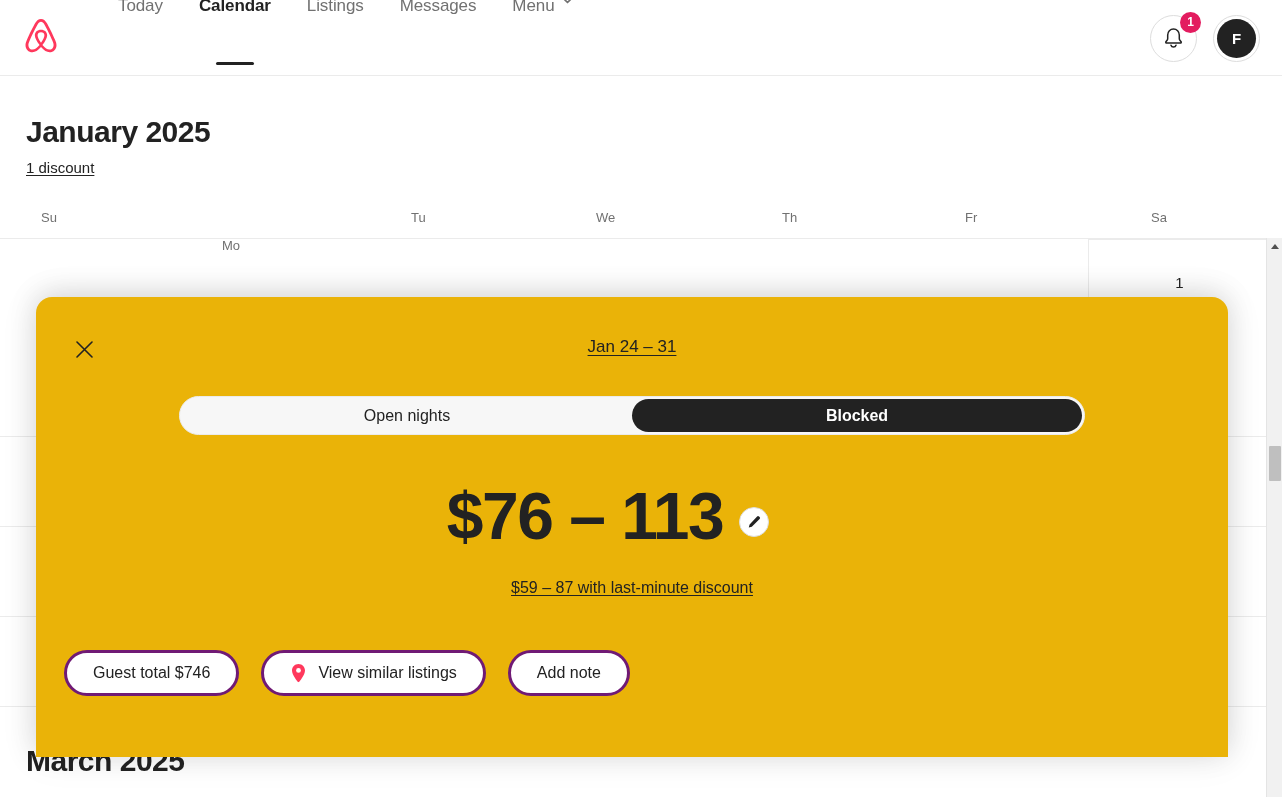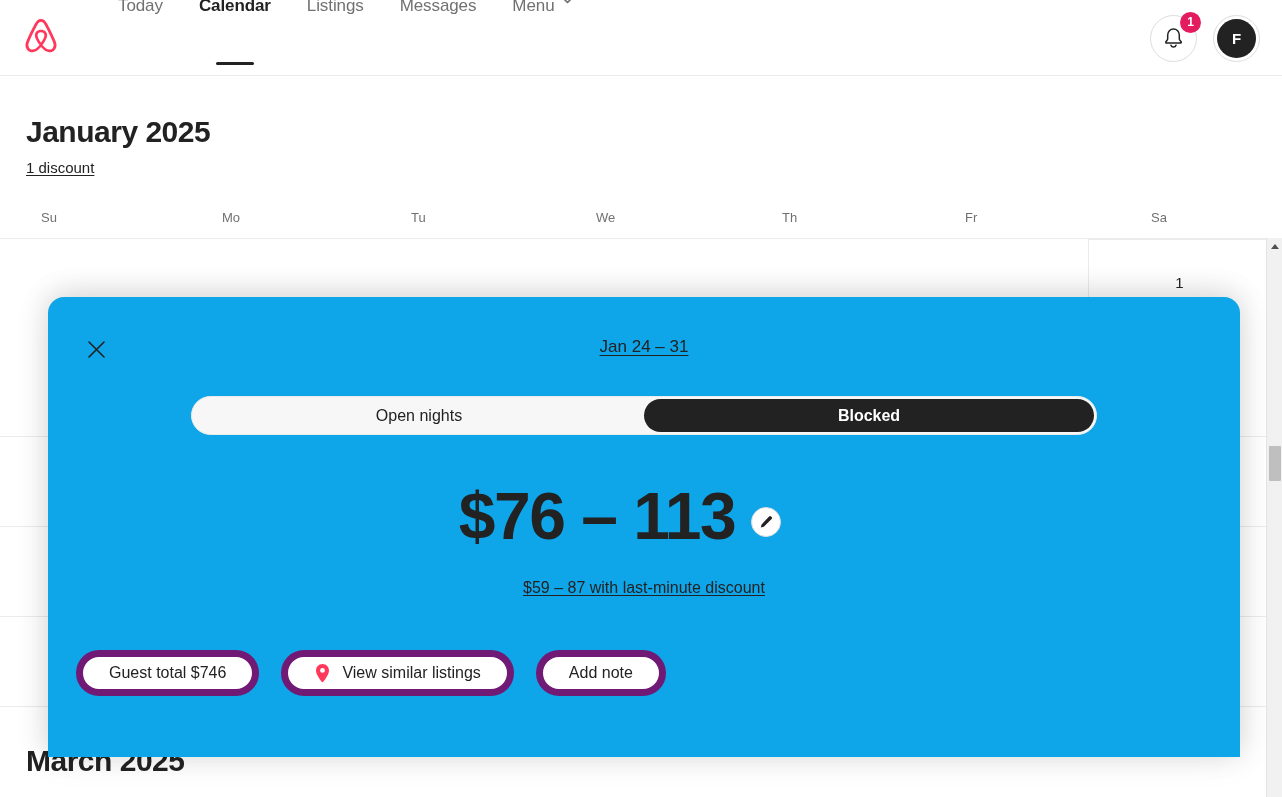--- a/index.html
+++ b/index.html
@@ -266,25 +266,25 @@
     width: 12px;
     height: 35px;
     background: #bfbfbf;
     border-radius: 1px;
     cursor: pointer;
   }
 
   
   .modal {
     position: absolute;
-    left: 48px;
+    left: 36px;
     top: 297px;
     width: 1192px;
     height: 460px;
-    background: #0ea5e9;
+    background: #eab308;
     border-radius: 16px 16px 0 0;
     box-shadow: 0 -4px 28px rgba(0,0,0,0.13), 0 0 40px rgba(0,0,0,0.07);
     z-index: 10;
     overflow: hidden;
   }
 
   .modal-close {
     position: absolute;
     left: 32px;
     top: 36px;
@@ -400,21 +400,21 @@
     position: absolute;
     left: 28px;
     top: 353px;
     display: flex;
     align-items: center;
     gap: 22px;
   }
   .pill {
     height: 46px;
     border-radius: 23px;
-    border: 7px solid #701a75;
+    border: 3px solid #701a75;
     background: #ffffff;
     display: flex;
     align-items: center;
     gap: 11px;
     padding: 0 26px;
     font-size: 16px;
     color: #222222;
     font-family: inherit;
     cursor: pointer;
     white-space: nowrap;
@@ -472,21 +472,21 @@
   </div>
 </div>
 
 <div class="page">
 
   <div class="month-title">January 2025</div>
   <div class="discount-link">1 discount</div>
 
   <div class="dow-row">
     <div class="dow" style="left:26px;">Su</div>
-    <div class="dow" style="left:207px;">Mo</div>
+    <div class="dow" style="left:207px;margin-top:28px;">Mo</div>
     <div class="dow" style="left:396px;">Tu</div>
     <div class="dow" style="left:581px;">We</div>
     <div class="dow" style="left:767px;">Th</div>
     <div class="dow" style="left:950px;">Fr</div>
     <div class="dow" style="left:1136px;">Sa</div>
   </div>
 
   <div class="grid-top-line"></div>
 
   <div class="cal-rowline" style="top:360px;"></div>

